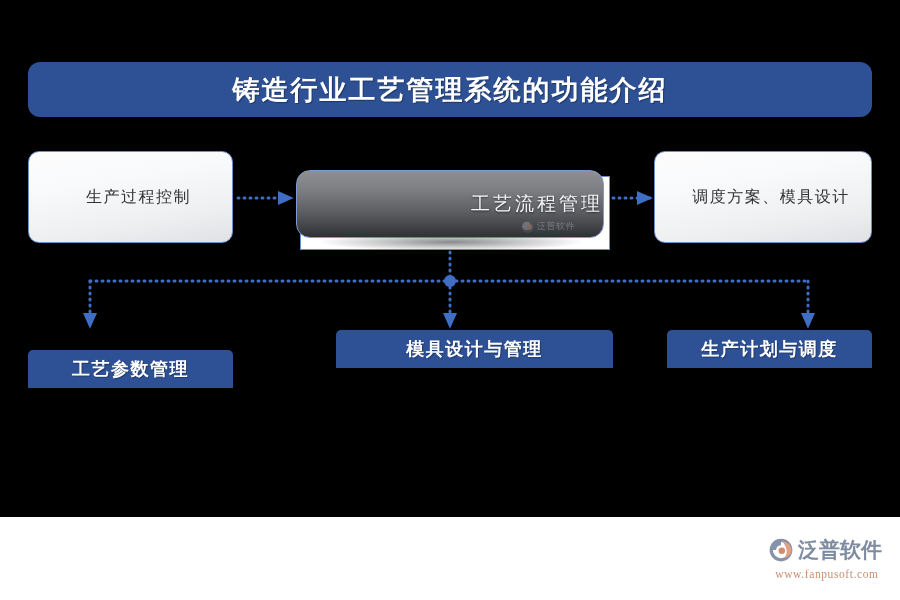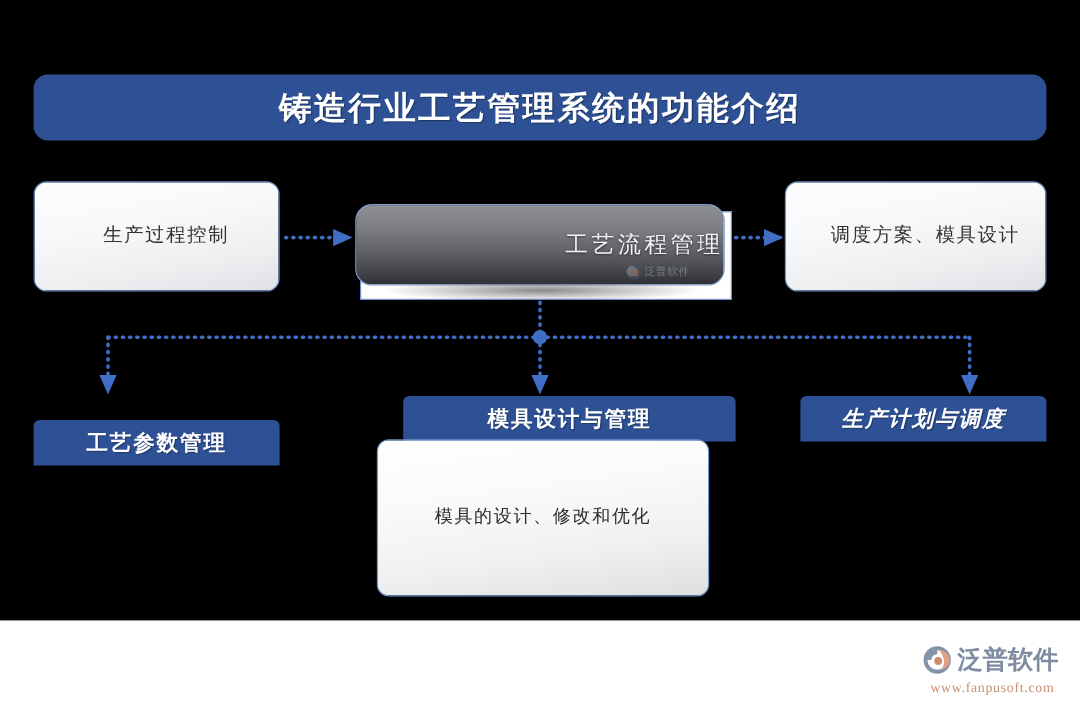--- a/index.html
+++ b/index.html
@@ -190,21 +190,21 @@
     letter-spacing: 1.4px;
     text-align: center;
     line-height: 1.75;
     white-space: pre-line;
   }
 
   #head-params  { left: 28px;  top: 350px; width: 205px; height: 38px; }
   #body-params  { left: 28px;  top: 366px; width: 205px; height: 131px; }
   #head-mold    { left: 314px; top: 330px; width: 277px; height: 38px; margin-left: 22px; }
   #body-mold    { left: 314px; top: 366px; width: 277px; height: 131px; }
-  #head-plan    { left: 667px; top: 330px; width: 205px; height: 38px; font-style: italic; }
+  #head-plan    { left: 667px; top: 330px; width: 205px; height: 38px; }
   #body-plan    { left: 667px; top: 366px; width: 205px; height: 131px; }
 
   
   #connectors {
     position: absolute;
     left: 0; top: 0;
     width: 900px; height: 600px;
     pointer-events: none;
     z-index: 4;
   }
@@ -270,23 +270,20 @@
   <div class="lightcard" id="box-material">
     <div class="card-text">调度方案、模具设计</div>
   </div>
 
   <div class="bottom-head" id="head-params">
     <div class="head-text">工艺参数管理</div>
   </div>
 
   <div class="bottom-head" id="head-mold">
     <div class="head-text">模具设计与管理</div>
-  </div>
-  <div class="bottom-body" id="body-mold">
-    <div class="body-text">模具的设计、修改和优化</div>
   </div>
 
   <div class="bottom-head" id="head-plan">
     <div class="head-text">生产计划与调度</div>
   </div>
 
   <svg id="connectors" viewBox="0 0 900 600">
     <defs>
       <marker id="arrowR" viewBox="0 0 10 10" refX="8" refY="5" markerWidth="6" markerHeight="6" orient="auto-start-reverse">
         <path d="M 0 1 L 9 5 L 0 9 z" fill="#3f6ec4"></path>

